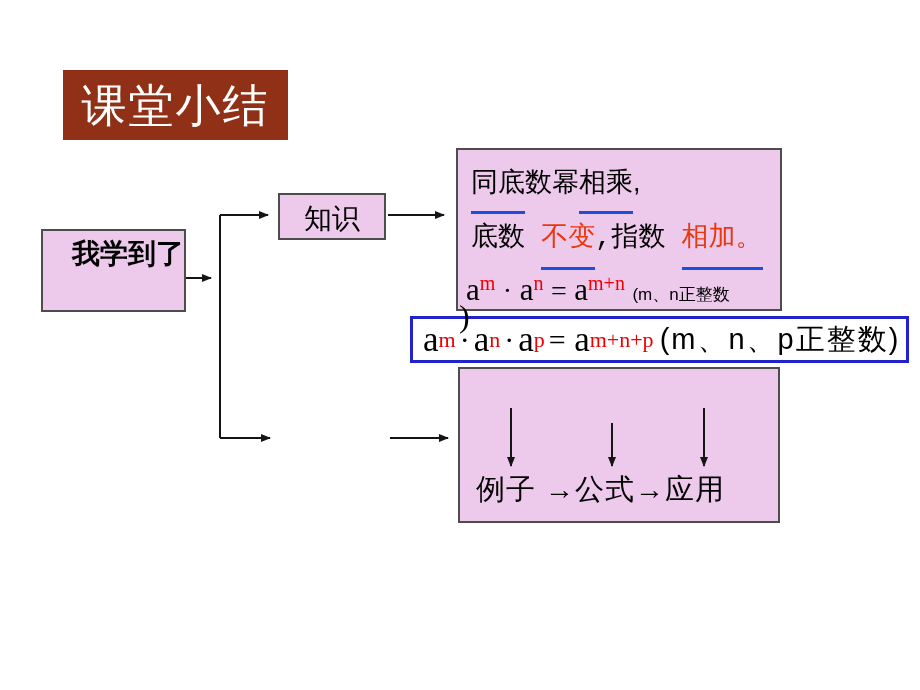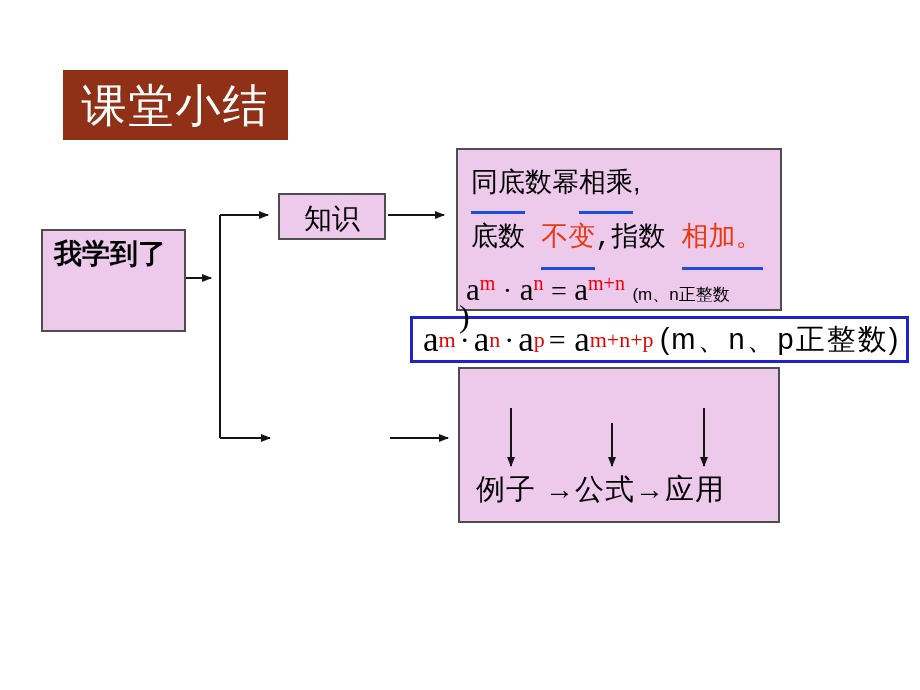--- a/index.html
+++ b/index.html
@@ -21,21 +21,21 @@
   .title-box {
     position: absolute;
     left: 63px; top: 70px; width: 225px; height: 70px;
     background: #8f3017;
     display: flex; align-items: center; justify-content: center;
   }
   .title-box .title-text {
     color: #ffffff; font-size: 45px; letter-spacing: 2px; line-height: 1;
   }
   
-  .root-box { left: 41px; top: 229px; width: 145px; height: 103px; padding: 5px 0 0 11px; }
+  .root-box { left: 41px; top: 229px; width: 145px; height: 83px; padding: 5px 0 0 11px; text-align: right; }
   .root-box .ln { font-size: 28px; font-weight: 700; line-height: 36px; white-space: nowrap; }
   
   .branch-box { display: flex; align-items: center; justify-content: center; font-size: 28px; }
   .knowledge-label-box { left: 278px; top: 193px; width: 108px; height: 47px; align-items: flex-end; }
   .method-label-box   { left: 280px; top: 416px; width: 108px; height: 46px; }
   
   .knowledge-box { left: 456px; top: 148px; width: 326px; height: 163px; z-index: 1; }
   .k-line { position: absolute; white-space: nowrap; font-size: 27px; }
   .k-line1 { top: 14px; left: 13px; }
   .k-line2 { top: 68px; left: 13px; font-family: Liberation Mono, monospace; }

